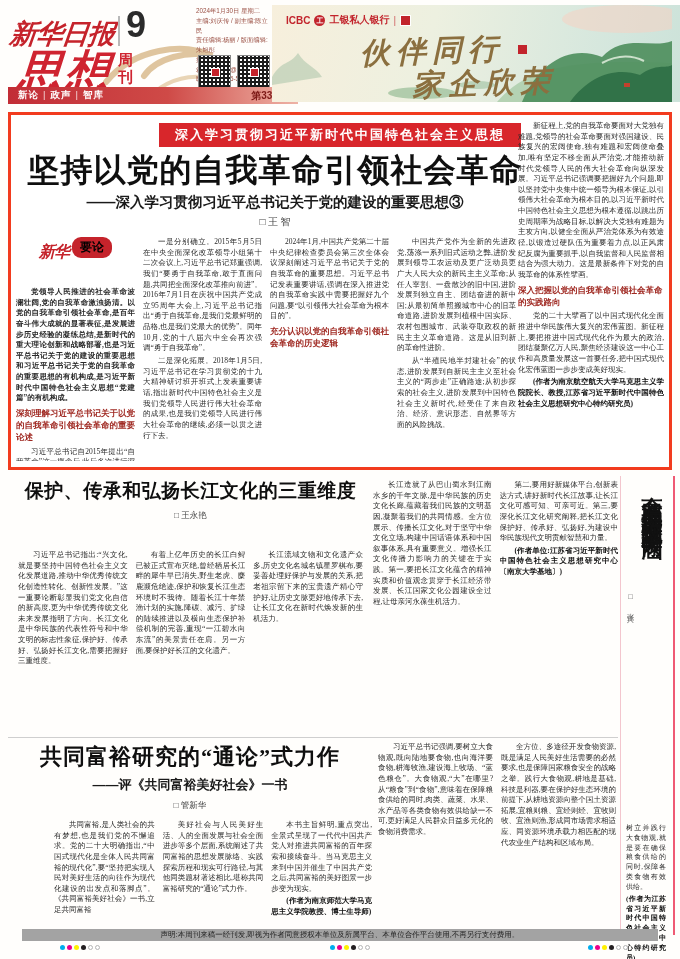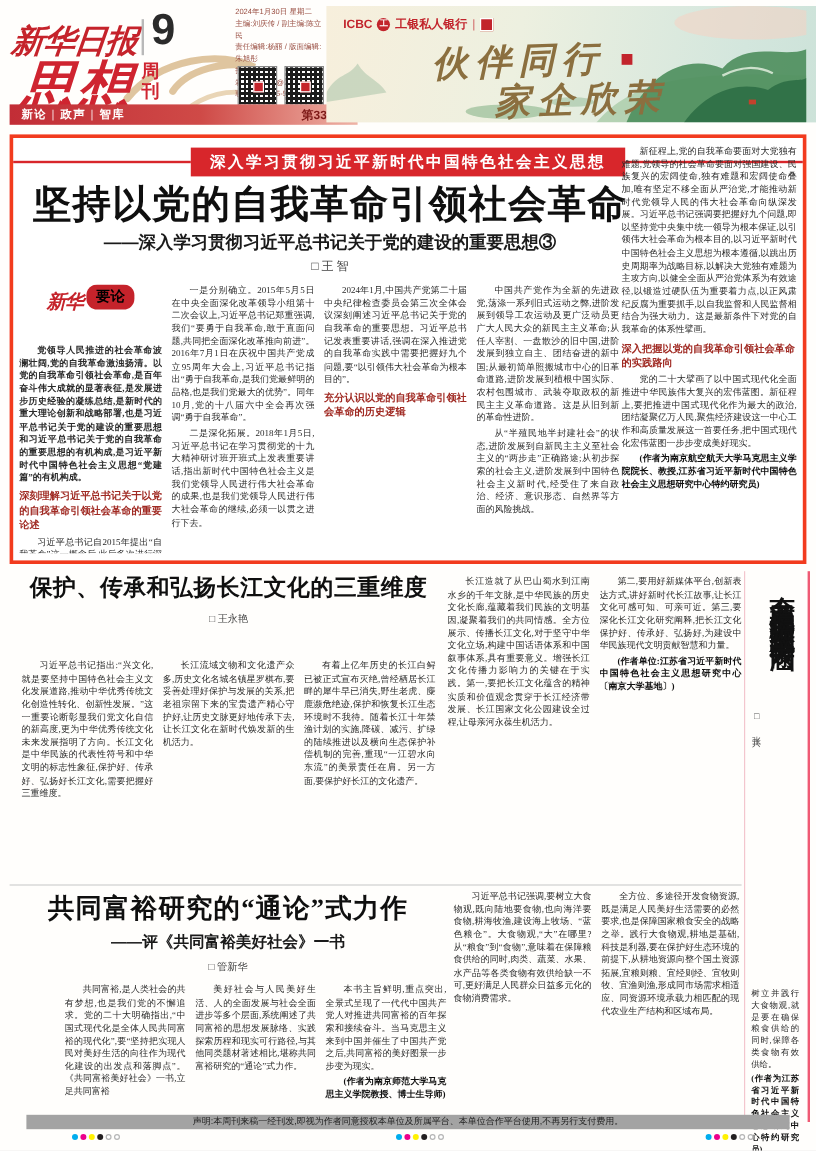--- a/index.html
+++ b/index.html
@@ -42,21 +42,21 @@
   .ad .bank-sep{color:#c2242c;font-weight:400;opacity:.7;}
   .ad .ad-seal{width:11px;height:11px;background:#c2242c;box-shadow:inset 0 0 0 1px #fff;}
   .slogan1{position:absolute;left:88px;top:26px;font-size:30px;font-weight:900;color:#8b6f3f;
            font-style:italic;letter-spacing:6px;transform:rotate(-2deg);}
   .slogan2{position:absolute;left:140px;top:58px;font-size:30px;font-weight:900;color:#8b6f3f;
            font-style:italic;letter-spacing:6px;transform:rotate(-2deg);}
   .slogan-seal{position:absolute;left:246px;top:40px;width:9px;height:9px;background:#c2242c;}
 
   
   .main-box{left:8px;top:112px;width:658px;height:352px;border:3px solid #f23b1e;background:#fff;}
-  .banner-row{position:absolute;left:0;top:8px;width:100%;display:flex;align-items:center;}
+  .banner-row{position:absolute;left:0;top:8px;width:100%;display:flex;align-items:center;flex-direction:column;}
   .banner-row .line{flex:1;height:2px;background:#d8262b;}
   .banner{background:#d8262b;color:#fff;font-size:13px;font-weight:700;letter-spacing:2px;
           padding:3px 16px;white-space:nowrap;}
   .m-headline{position:absolute;left:4px;top:34px;width:520px;text-align:center;font-size:32px;
               font-weight:900;letter-spacing:1px;color:#0f0f0f;}
   .m-subtitle{position:absolute;left:4px;top:78px;width:520px;text-align:center;font-size:14.5px;
               font-weight:700;color:#1a1a1a;font-family:"Liberation Sans",sans-serif;}
   .m-author{position:absolute;left:4px;top:100px;width:520px;text-align:center;font-size:10px;color:#444;}
   .m-right-col{position:absolute;right:5px;top:6px;width:146px;height:338px;overflow:hidden;}
   .m-body{position:absolute;left:5px;top:122px;width:500px;height:224px;display:flex;gap:8px;}
@@ -216,24 +216,24 @@
   <div class="abs art2">
     <div class="a2-head">
       <div class="a2-headline">保护、传承和弘扬长江文化的三重维度</div>
       <div class="byline">□ 王永艳</div>
     </div>
     <div class="a2-cols">
       <div class="m-col">
           <p>习近平总书记指出:“兴文化,就是要坚持中国特色社会主义文化发展道路,推动中华优秀传统文化创造性转化、创新性发展。”这一重要论断彰显我们党文化自信的新高度,更为中华优秀传统文化未来发展指明了方向。长江文化是中华民族的代表性符号和中华文明的标志性象征,保护好、传承好、弘扬好长江文化,需要把握好三重维度。</p>
         </div>
       <div class="m-col">
+          <p>有着上亿年历史的长江白鲟已被正式宣布灭绝,曾经栖居长江畔的犀牛早已消失,野生老虎、麋鹿濒危绝迹,保护和恢复长江生态环境时不我待。随着长江十年禁渔计划的实施,降碳、减污、扩绿的陆续推进以及横向生态保护补偿机制的完善,重现“一江碧水向东流”的美景责任在肩。另一方面,要保护好长江的文化遗产。</p>
+        </div>
+      <div class="m-col">
           <p>长江流域文物和文化遗产众多,历史文化名城名镇星罗棋布,要妥善处理好保护与发展的关系,把老祖宗留下来的宝贵遗产精心守护好,让历史文脉更好地传承下去,让长江文化在新时代焕发新的生机活力。</p>
-        </div>
-      <div class="m-col">
-          <p>有着上亿年历史的长江白鲟已被正式宣布灭绝,曾经栖居长江畔的犀牛早已消失,野生老虎、麋鹿濒危绝迹,保护和恢复长江生态环境时不我待。随着长江十年禁渔计划的实施,降碳、减污、扩绿的陆续推进以及横向生态保护补偿机制的完善,重现“一江碧水向东流”的美景责任在肩。另一方面,要保护好长江的文化遗产。</p>
         </div>
     </div>
     <div class="a2-rcols">
       <div class="m-col">
           <p>长江造就了从巴山蜀水到江南水乡的千年文脉,是中华民族的历史文化长廊,蕴藏着我们民族的文明基因,凝聚着我们的共同情感。全方位展示、传播长江文化,对于坚守中华文化立场,构建中国话语体系和中国叙事体系,具有重要意义。增强长江文化传播力影响力的关键在于实践。第一,要把长江文化蕴含的精神实质和价值观念贯穿于长江经济带发展、长江国家文化公园建设全过程,让母亲河永葆生机活力。</p>
         </div>
       <div class="m-col">
         <p>第二,要用好新媒体平台,创新表达方式,讲好新时代长江故事,让长江文化可感可知、可亲可近。第三,要深化长江文化研究阐释,把长江文化保护好、传承好、弘扬好,为建设中华民族现代文明贡献智慧和力量。</p>
         <div class="bio">(作者单位:江苏省习近平新时代中国特色社会主义思想研究中心〔南京大学基地〕)</div>
       </div>

